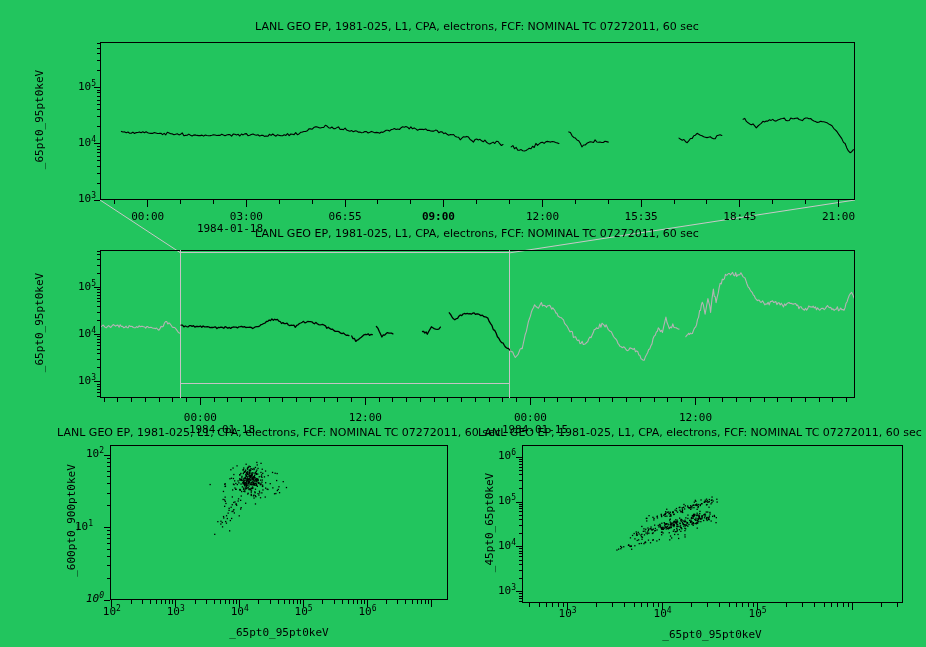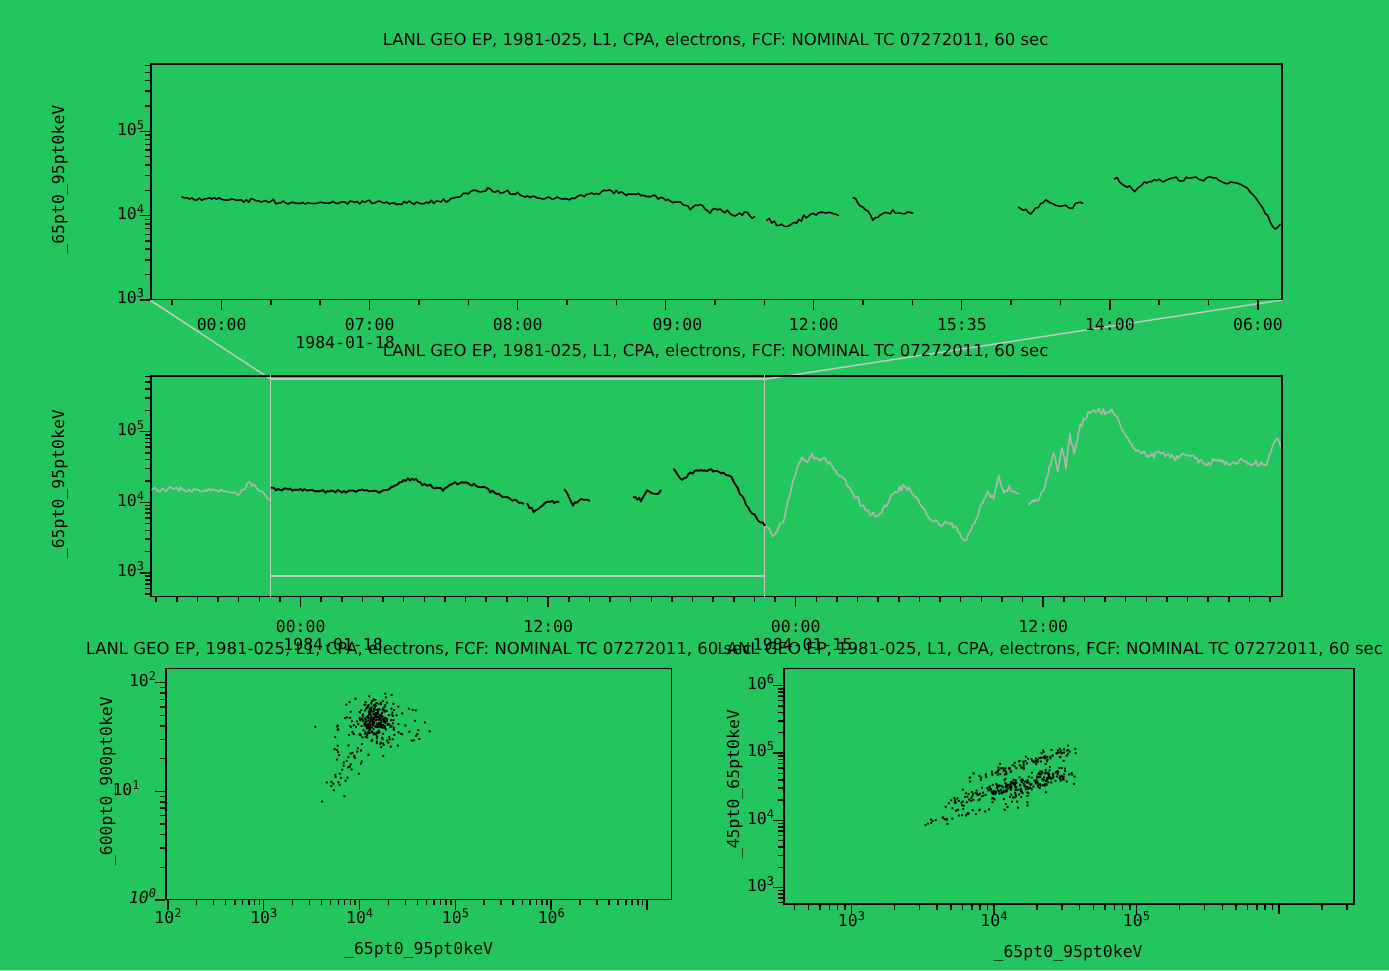--- a/index.html
+++ b/index.html
@@ -1132,27 +1132,27 @@
     <div class="t mono" style="left:490px;top:423px;width:90px;">1984-01-15</div>
 
     <div class="t" style="left:-21px;top:426px;width:600px;">LANL GEO EP, 1981-025, L1, CPA, electrons, FCF: NOMINAL TC 07272011, 60 sec</div>
     <div class="t mono rot" style="left:-29px;top:514px;width:200px;">_600pt0_900pt0keV</div>
     <div class="t mono" style="left:179px;top:626px;width:200px;">_65pt0_95pt0keV</div>
 
     <div class="t" style="left:400px;top:426px;width:600px;">LANL GEO EP, 1981-025, L1, CPA, electrons, FCF: NOMINAL TC 07272011, 60 sec</div>
     <div class="t mono rot" style="left:389px;top:516px;width:200px;">_45pt0_65pt0keV</div>
     <div class="t mono" style="left:612px;top:628px;width:200px;">_65pt0_95pt0keV</div>
   <div class="tick" style="left: 122.702px; top: 209px; width: 50px; text-align: center;">00:00</div>
-      <div class="tick" style="left: 221.394px; top: 209px; width: 50px; text-align: center;">07:00</div>
-      <div class="tick" style="left: 320.087px; top: 209px; width: 50px; text-align: center;">08:00</div>
-      <div class="tick" style="left: 435px; top: 209px; width: 50px; text-align: left;">09:00</div>
+      <div class="tick" style="left: 221.394px; top: 209px; width: 50px; text-align: center;">03:00</div>
+      <div class="tick" style="left: 320.087px; top: 209px; width: 50px; text-align: center;">06:55</div>
+      <div class="tick" style="left: 405px; top: 209px; width: 50px; text-align: right; font-weight: bold;">09:00</div>
       <div class="tick" style="left: 517.473px; top: 209px; width: 50px; text-align: center;">12:00</div>
       <div class="tick" style="left: 616.166px; top: 209px; width: 50px; text-align: center;">15:35</div>
-      <div class="tick" style="left: 714.858px; top: 209px; width: 50px; text-align: center;">14:00</div>
-      <div class="tick" style="left: 813.551px; top: 209px; width: 50px; text-align: center;">06:00</div>
+      <div class="tick" style="left: 714.858px; top: 209px; width: 50px; text-align: center;">18:45</div>
+      <div class="tick" style="left: 813.551px; top: 209px; width: 50px; text-align: center;">21:00</div>
       <div class="tick" style="left: 56px; top: 191px; width: 40px; text-align: right;"><span>10</span><span class="exp">3</span></div>
       <div class="tick" style="left: 56px; top: 134.772px; width: 40px; text-align: right;"><span>10</span><span class="exp">4</span></div>
       <div class="tick" style="left: 56px; top: 78.5445px; width: 40px; text-align: right;"><span>10</span><span class="exp">5</span></div>
       <div class="tick" style="left: 175.392px; top: 410px; width: 50px; text-align: center;">00:00</div>
       <div class="tick" style="left: 340.419px; top: 410px; width: 50px; text-align: center;">12:00</div>
       <div class="tick" style="left: 505.446px; top: 410px; width: 50px; text-align: center;">00:00</div>
       <div class="tick" style="left: 670.474px; top: 410px; width: 50px; text-align: center;">12:00</div>
       <div class="tick" style="left: 56px; top: 372.975px; width: 40px; text-align: right;"><span>10</span><span class="exp">3</span></div>
       <div class="tick" style="left: 56px; top: 325.841px; width: 40px; text-align: right;"><span>10</span><span class="exp">4</span></div>
       <div class="tick" style="left: 56px; top: 278.707px; width: 40px; text-align: right;"><span>10</span><span class="exp">5</span></div>

